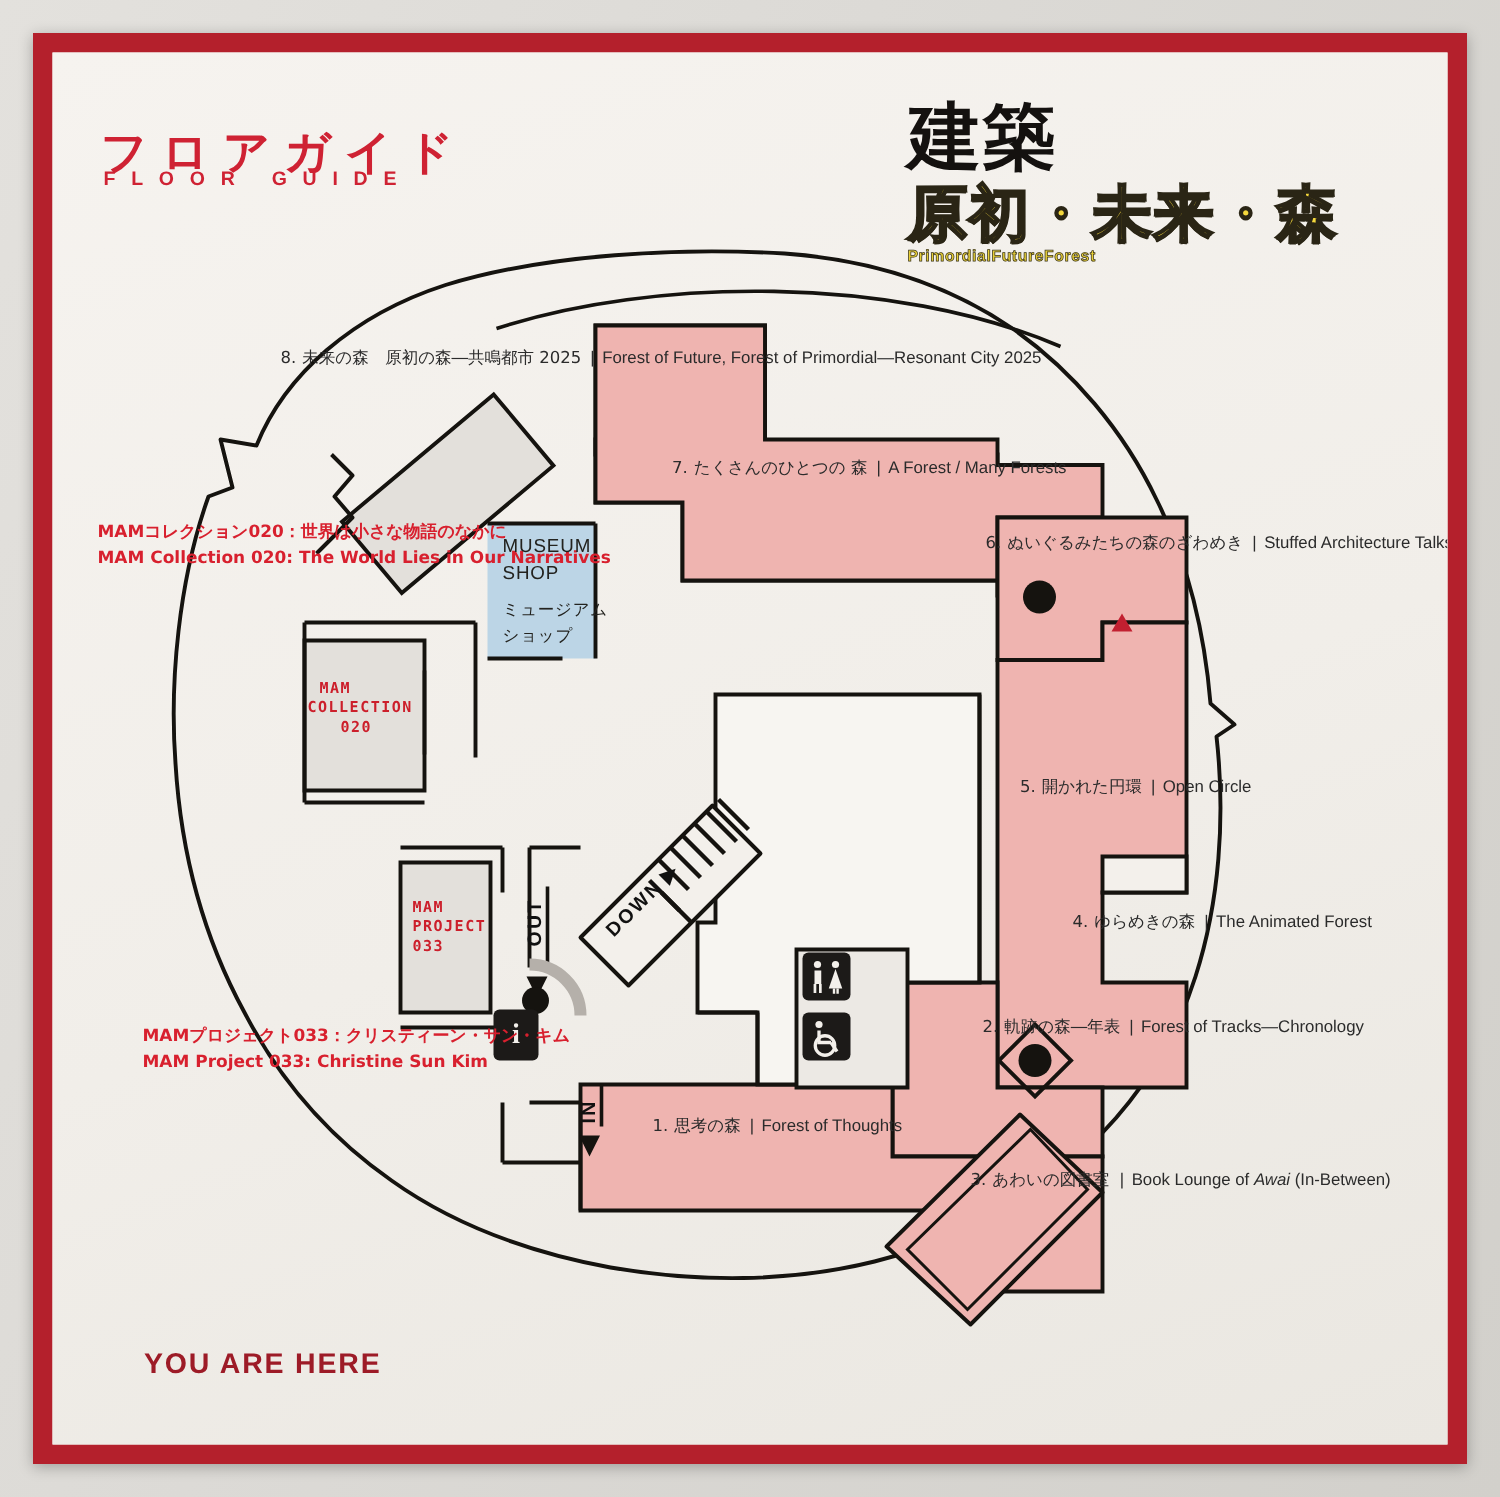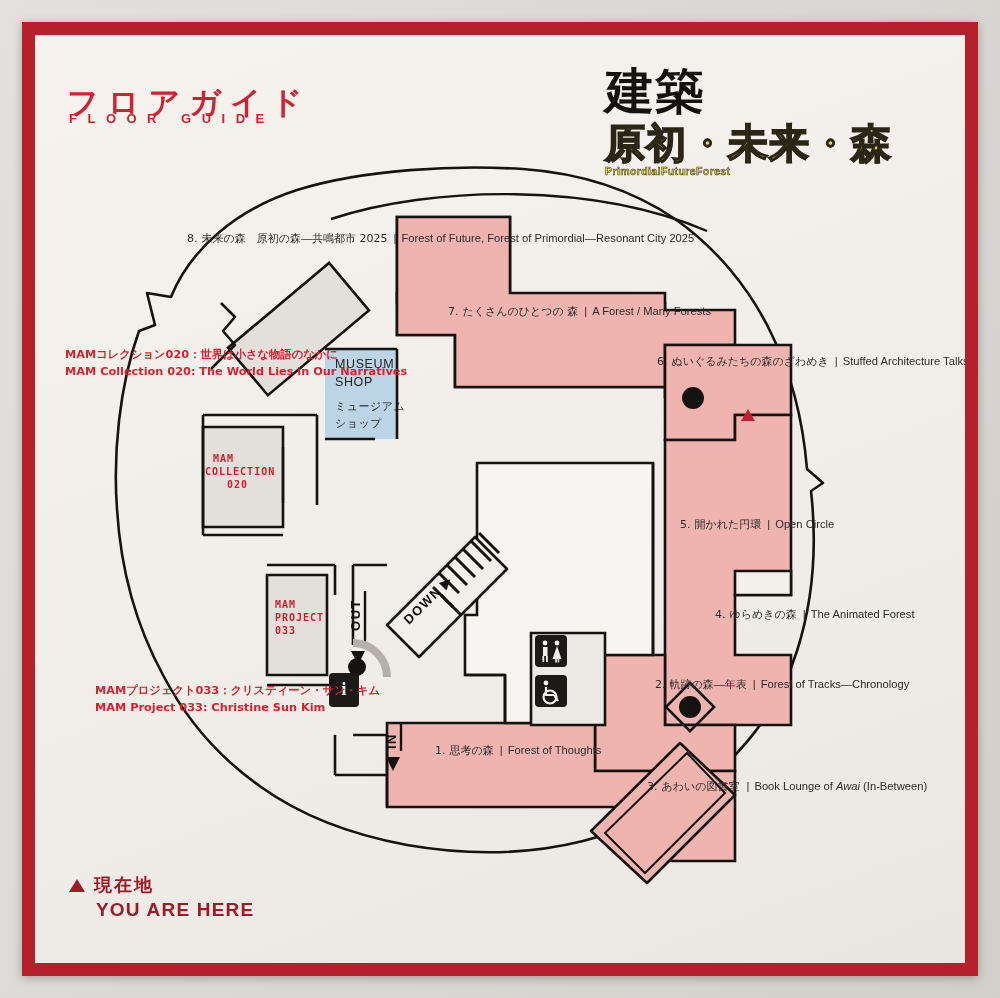--- a/index.html
+++ b/index.html
@@ -286,21 +286,17 @@
       <text class="redmono" x="240" y="583">PROJECT</text>
       <text class="redmono" x="240" y="596">033</text>
 
       <text class="shop" x="300" y="330">MUSEUM</text>
       <text class="shop" x="300" y="348">SHOP</text>
       <text class="shopjp" x="300" y="372">ミュージアム</text>
       <text class="shopjp" x="300" y="389">ショップ</text>
     </svg>
 
     <div id="legend">
-      <div id="legend-row">
-        <div id="legend-tri"></div>
-        <div id="legend-jp">現在地</div>
-      </div>
       <div id="legend-en">YOU ARE HERE</div>
     </div>
 
   </div>
 </div>
 
 </body></html>

